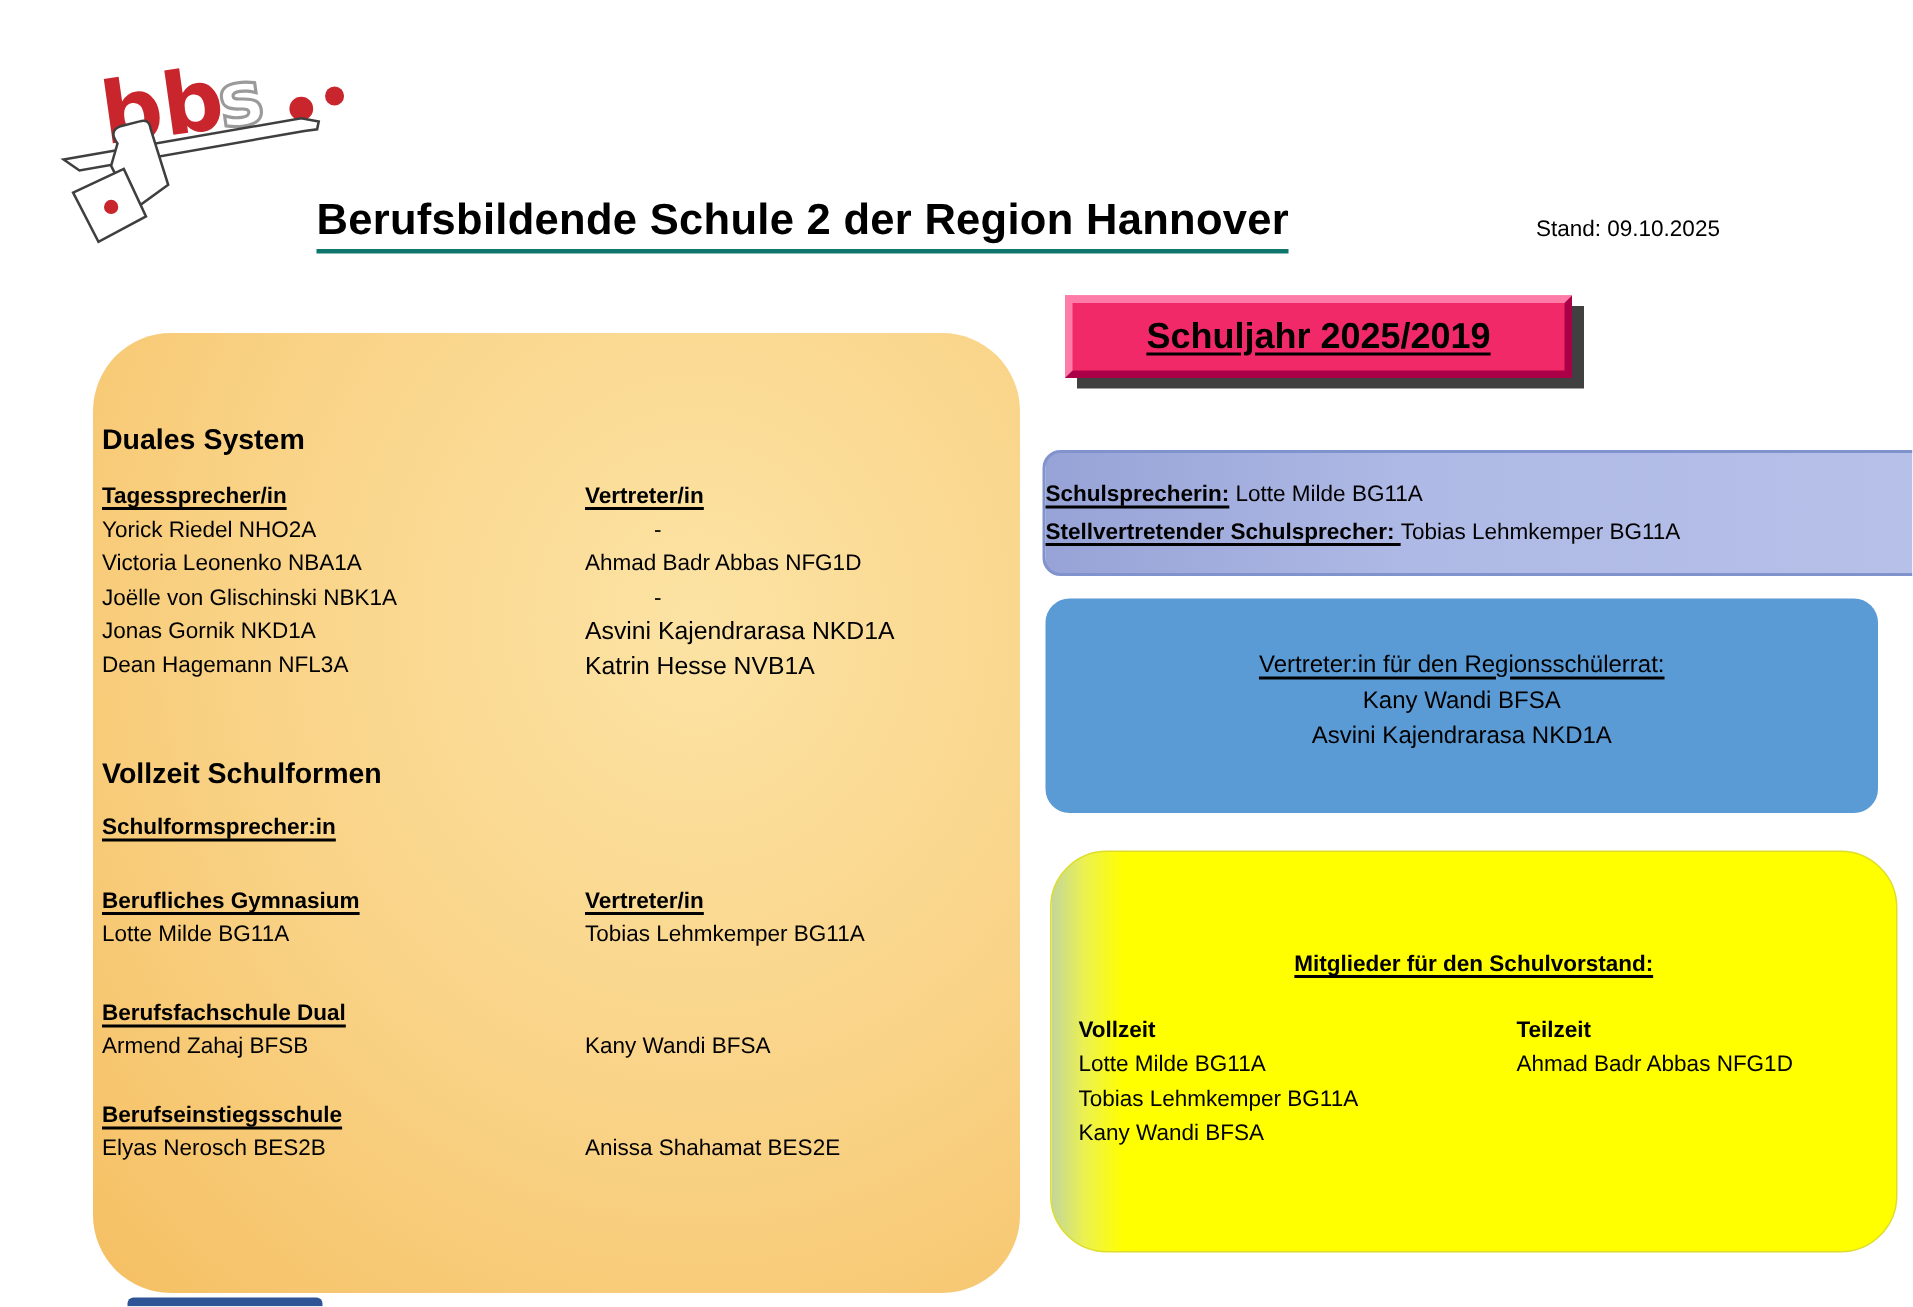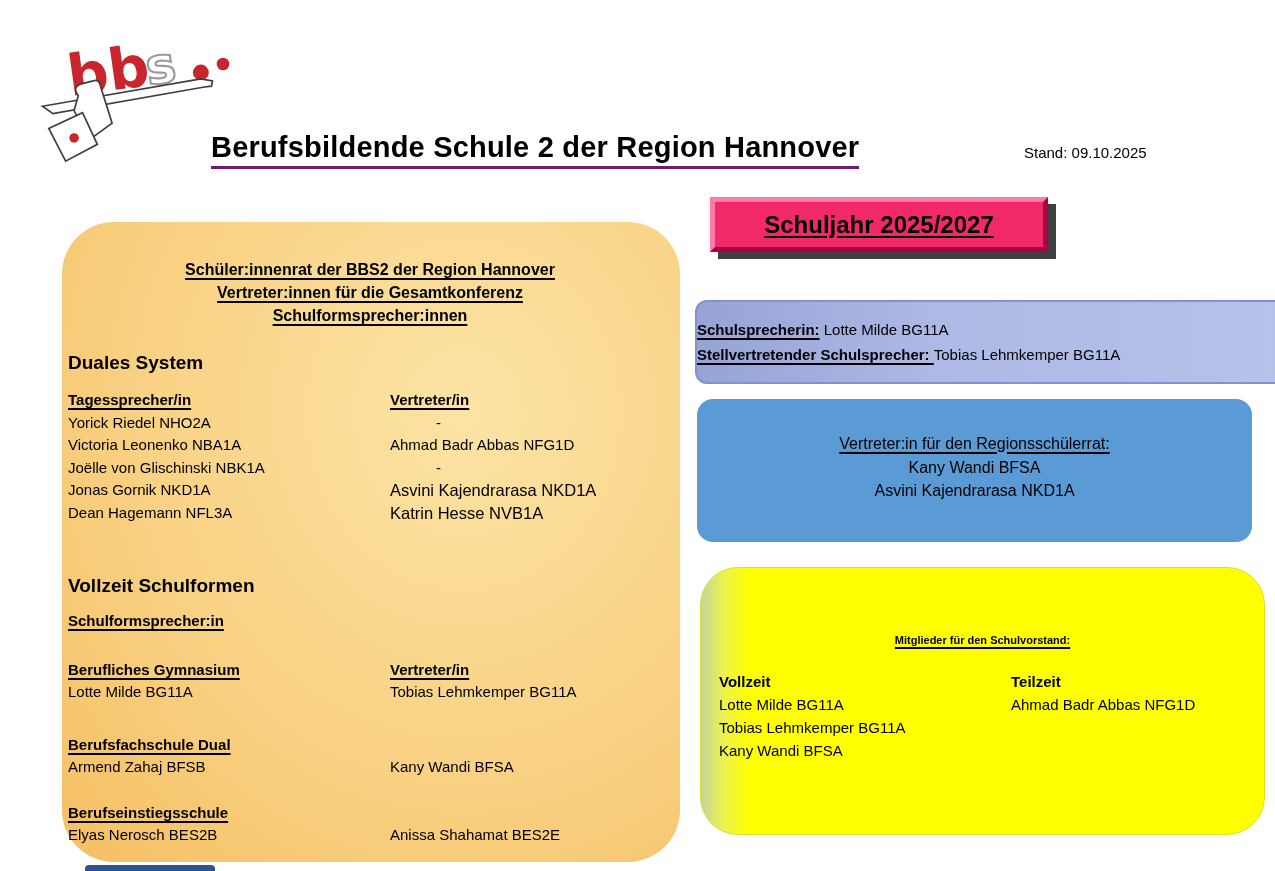--- a/index.html
+++ b/index.html
@@ -10,21 +10,21 @@
     background: #ffffff; overflow: hidden;
   }
 
   
   .logo { position: absolute; left: 38px; top: 26px; width: 200px; height: 150px; }
 
   
   .main-title {
     position: absolute; left: 211px; top: 131px;
     font-size: 29px; font-weight: bold;
-    border-bottom: 3px solid #701a75; padding-bottom: 2px;
+    border-bottom: 3px solid #0f766e; padding-bottom: 2px;
     letter-spacing: 0.2px; white-space: nowrap;
   }
   .stand-date {
     position: absolute; left: 1024px; top: 144px;
     font-size: 15px; white-space: nowrap;
   }
 
   
   .year-banner {
     position: absolute; left: 710px; top: 197px; width: 338px; height: 55px;
@@ -105,21 +105,21 @@
   .region-box .member { font-size: 16px; line-height: 23px; }
 
   
   .board-box {
     position: absolute; left: 700px; top: 567px; width: 565px; height: 268px;
     border-radius: 38px; border: 1px solid #DDDD2A;
     background: linear-gradient(90deg, #C2D69B 0px, #ECF150 22px, #FFFF00 48px);
     padding: 66px 18px 0 18px;
   }
   .board-box .title {
-    text-align: center; font-size: 11px; font-weight: bold;
+    text-align: center; font-size: 15px; font-weight: bold;
     text-decoration: underline; text-decoration-thickness: 2px; text-underline-offset: 3px;
   }
   .board-cols { display: flex; margin-top: 24px; }
   .bcol1 { width: 292px; flex: none; }
   .bcol2 { flex: 1; }
   .bhead { font-size: 15px; font-weight: bold; line-height: 23px; }
   .bitem { font-size: 15px; line-height: 23px; }
 
   
   .bottom-sliver {
@@ -145,29 +145,24 @@
     <path d="M36,66 Q30,58 38,55 L50,52 Q56,50 57,57 L68,92 L46,108 L32,80 Z" fill="#ffffff" stroke="#3f3f3f" stroke-width="1.6"></path>
 
     <path d="M8,97 L40,82 L54,112 L24,128 Z" fill="#ffffff" stroke="#3f3f3f" stroke-width="1.6"></path>
     <circle cx="32" cy="106" r="4.5" fill="#C9252C"></circle>
   </svg>
 
   <div class="main-title">Berufsbildende Schule 2 der Region Hannover</div>
   <div class="stand-date">Stand: 09.10.2025</div>
 
   <div class="year-banner">
-    <span>Schuljahr 2025/2027</span>
+    <span>Schuljahr 2025/2019</span>
   </div>
 
   <div class="orange-panel">
-    <div class="panel-head">
-      <div>Schüler:innenrat der BBS2 der Region Hannover</div>
-      <div>Vertreter:innen für die Gesamtkonferenz</div>
-      <div>Schulformsprecher:innen</div>
-    </div>
 
     <div class="section-heading">Duales System</div>
 
     <div class="speaker-table">
       <div class="trow thead">
         <span class="c1">Tagessprecher/in</span>
         <span class="c2">Vertreter/in</span>
       </div>
       <div class="trow">
         <span class="c1">Yorick Riedel NHO2A</span>

